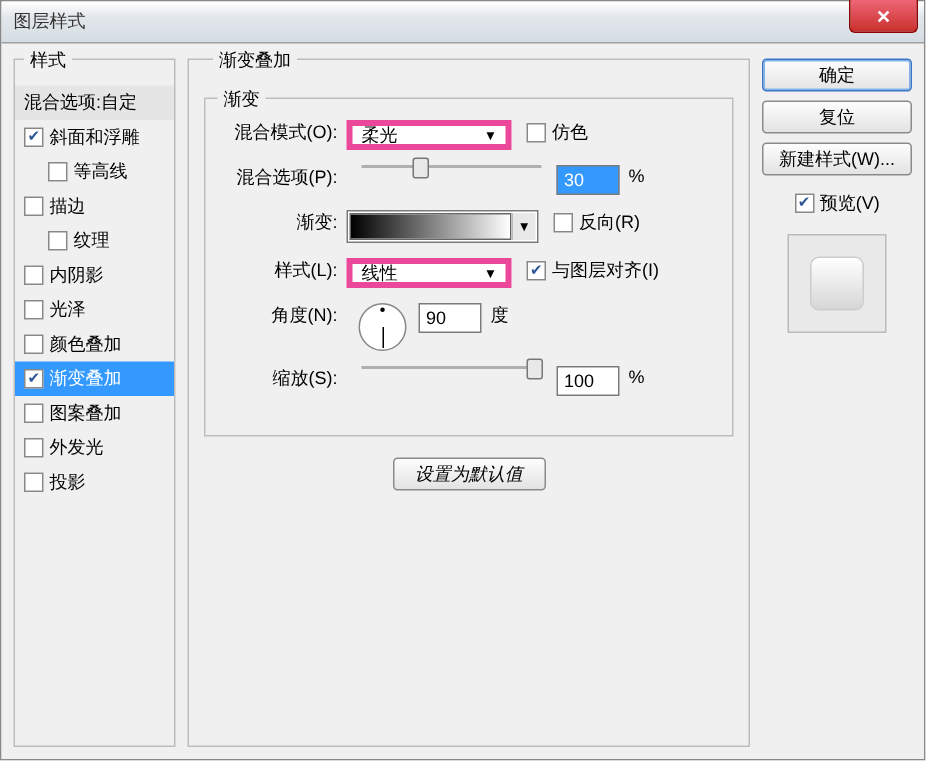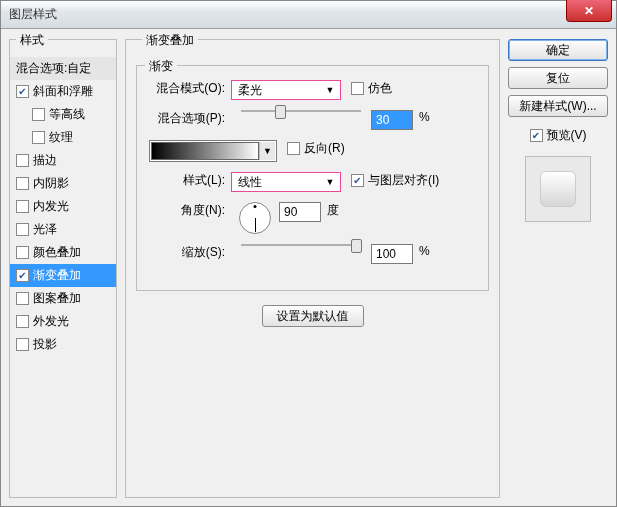--- a/index.html
+++ b/index.html
@@ -15,35 +15,35 @@
 .style-item.selected { background: #3399ff; color: #fff; }
 .style-item.sub { padding-left: 22px; text-align: center; }
 .style-item.header { background: #e5e5e5; cursor: default; }
 .chk { width: 13px; height: 13px; border: 1px solid #888; background: #fff; display: inline-flex; align-items: center; justify-content: center; font-size: 10px; color: #2b5797; line-height: 1; }
 .chk.checked::after { content: "✔"; }
 .main-group { flex: 1; border: 1px solid #bdbdbd; background: #f0f0f0; padding: 0 10px 10px 10px; position: relative; }
 .inner-group { border: 1px solid #bdbdbd; margin-top: 8px; padding: 14px 12px 16px 12px; position: relative; }
 .inner-title { position: absolute; top: -8px; left: 8px; background: #f0f0f0; padding: 0 4px; }
 .row { display: flex; align-items: flex-start; margin-bottom: 10px; }
 .row-label { width: 82px; text-align: right; padding-right: 6px; }
-.dropdown { height: 20px; border: 1px solid #ec4899; background: #fff; display: flex; align-items: center; justify-content: space-between; padding: 0 2px 0 6px; cursor: pointer; }
+.dropdown { height: 20px; border: 4px solid #ec4899; background: #fff; display: flex; align-items: center; justify-content: space-between; padding: 0 2px 0 6px; cursor: pointer; }
 .dropdown .arrow { width: 16px; text-align: center; color: #000; font-size: 9px; }
 .slider-track { height: 2px; background: #b0b0b0; position: relative; flex: 0 0 120px; margin: 0 10px; }
 .slider-thumb { position: absolute; top: -5px; width: 11px; height: 14px; background: #e8e8e8; border: 1px solid #777; border-radius: 2px; cursor: pointer; }
 .num-input { width: 42px; height: 20px; border: 1px solid #7a7a7a; background: #fff; padding: 0 4px; display: flex; align-items: center; }
 .num-input.highlight { background: #3399ff; color: #fff; }
 .unit { margin-left: 6px; }
 .grad-swatch { width: 108px; height: 18px; border: 1px solid #666; background: linear-gradient(to right,#000,#fff); cursor: pointer; }
 .grad-wrap { display: flex; align-items: center; border: 1px solid #7a7a7a; background: #fff; padding: 1px; }
 .grad-wrap .arrow { width: 16px; text-align: center; background: #e8e8e8; border-left: 1px solid #bbb; align-self: stretch; display: flex; align-items: center; justify-content: center; font-size: 9px; }
 .angle-dial { width: 32px; height: 32px; border: 1px solid #888; border-radius: 50%; background: #fff; position: relative; margin: 0 8px; }
 .angle-dial::after { content:""; position:absolute; left:50%; top:50%; width:1px; height:14px; background:#000; transform-origin: top center; transform: rotate(0deg); }
 .angle-dot { position:absolute; left:50%; top:2px; width:3px; height:3px; background:#000; border-radius:50%; transform: translateX(-50%);} 
 .btn-row { display: flex; gap: 10px; margin-top: 14px; justify-content: center; }
-.push-btn { height: 22px; padding: 0 14px; border: 1px solid #8a8a8a; background: linear-gradient(#fdfdfd,#e3e3e3); border-radius: 3px; display: flex; align-items: center; cursor: pointer; }
+.push-btn { height: 22px; padding: 0 14px; border: 1px solid #8a8a8a; background: linear-gradient(#fdfdfd,#e3e3e3); border-radius: 3px; display: flex; align-items: center; cursor: pointer; font-style: italic; }
 .side { width: 100px; display: flex; flex-direction: column; align-items: stretch; gap: 6px; }
 .side-btn { height: 22px; border: 1px solid #8a8a8a; background: linear-gradient(#fdfdfd,#e3e3e3); border-radius: 3px; display: flex; align-items: center; justify-content: center; cursor: pointer; }
 .side-btn.primary { border: 1px solid #3b77c4; box-shadow: 0 0 0 1px #7fb4ea inset; }
 .preview-chk { display: flex; align-items: center; gap: 4px; margin-top: 4px; justify-content: center; }
 .preview-box { width: 66px; height: 66px; margin: 6px auto 0 auto; border: 1px solid #bbb; background: #e9e9e9; display: flex; align-items: center; justify-content: center; }
 .preview-inner { width: 36px; height: 36px; background: linear-gradient(#fff,#d6d6d6); border: 1px solid #ccc; border-radius: 6px; }
 .inline-chk { display: flex; align-items: center; gap: 4px; margin-left: 10px; }
 </style>
 </head>
 <body>
@@ -64,35 +64,31 @@
       </div>
       <div id="style-list">
           <div class="style-item">
             <span class="chk checked"></span>
             <span>斜面和浮雕</span>
           </div>
           <div class="style-item sub">
             <span class="chk"></span>
             <span>等高线</span>
           </div>
+          <div class="style-item">
+            <span class="chk"></span>
+            <span>描边</span>
+          </div>
           <div class="style-item sub">
             <span class="chk"></span>
             <span>纹理</span>
           </div>
           <div class="style-item">
             <span class="chk"></span>
-            <span>描边</span>
-          </div>
-          <div class="style-item">
-            <span class="chk"></span>
             <span>内阴影</span>
-          </div>
-          <div class="style-item">
-            <span class="chk"></span>
-            <span>内发光</span>
           </div>
           <div class="style-item">
             <span class="chk"></span>
             <span>光泽</span>
           </div>
           <div class="style-item">
             <span class="chk"></span>
             <span>颜色叠加</span>
           </div>
           <div class="style-item selected">
@@ -136,20 +132,21 @@
           <div class="slider-track">
             <div class="slider-thumb" style="left:28%"></div>
           </div>
           <div class="num-input highlight">
             <span>30</span>
           </div>
           <span class="unit">%</span>
         </div>
 
         <div class="row">
+          <div class="row-label">渐变:</div>
           <div class="grad-wrap">
             <div class="grad-swatch"></div>
             <div class="arrow">▼</div>
           </div>
           <div class="inline-chk">
             <span class="chk"></span>
             <span>反向(R)</span>
           </div>
         </div>
 

